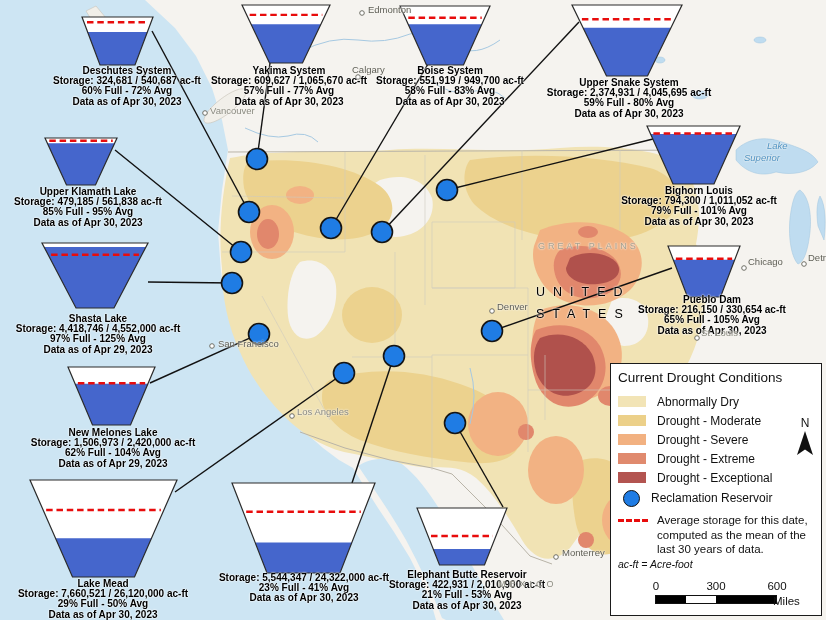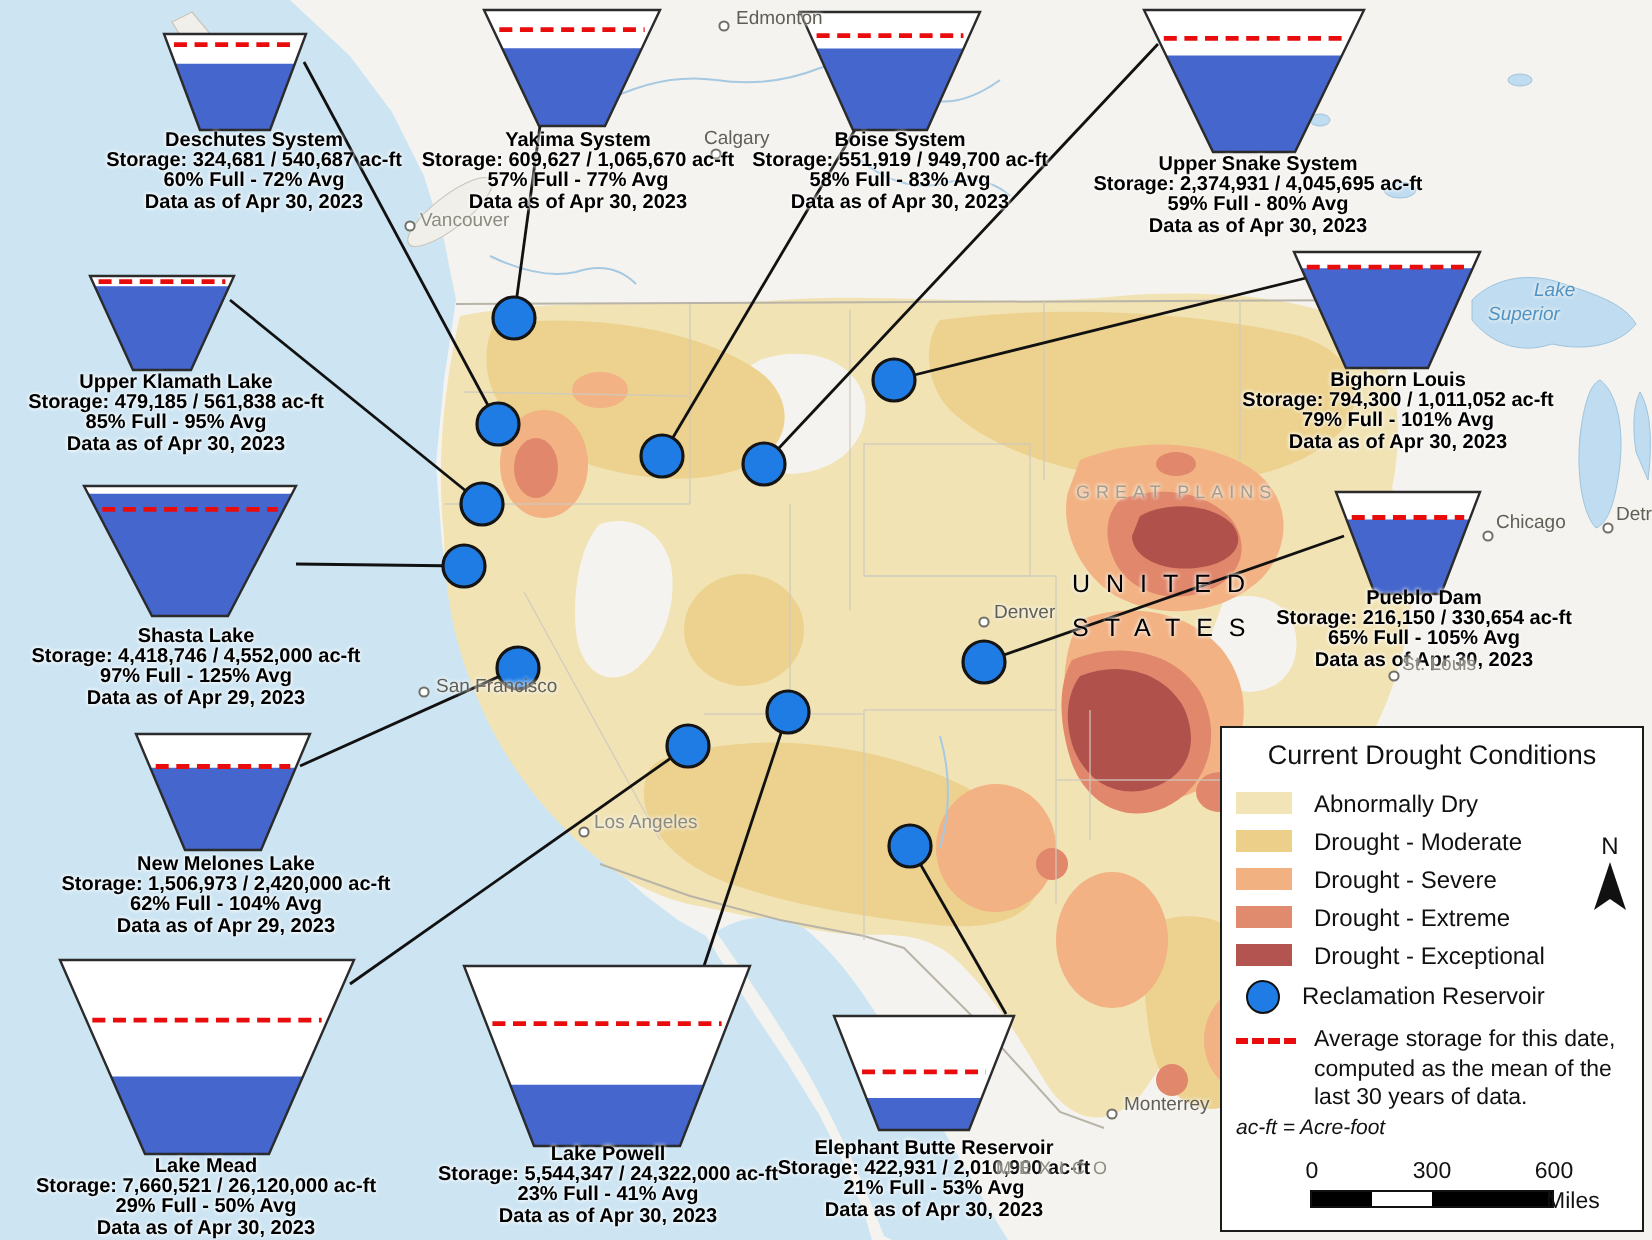--- a/index.html
+++ b/index.html
@@ -13,21 +13,21 @@
             text-shadow:0 0 2px #f7f5f0,0 0 2px #f7f5f0;}
   .lbl-city{font-size:9.5px;color:#5f5f57;}
   .lbl-city-muted{font-size:9.5px;color:#8b8b82;}
   .lbl-region{font-size:9px;letter-spacing:3px;color:#a59e8c;}
   .lbl-country{font-size:12.5px;letter-spacing:8px;color:#000000;}
   .lbl-country2{font-size:9px;letter-spacing:4px;color:#8d8d83;}
   .lbl-water{font-size:9.5px;font-style:italic;color:#4f93c4;}
   .legend{position:absolute;left:610px;top:363px;width:212px;height:253px;
           background:#ffffff;border:1.6px solid #1b1b1b;box-sizing:border-box;
           padding:5px 7px 0 7px;}
-  .legend-title{font-size:13.5px;color:#111;margin:1px 0 7px 0;text-align:center;}
+  .legend-title{font-size:13.5px;color:#111;margin:1px 0 7px 0;}
   .legend-row{display:flex;align-items:center;height:19px;}
   .legend-swatch{width:28px;height:11px;margin-right:11px;flex:0 0 auto;}
   .legend-row-label{font-size:12px;color:#111;}
   .legend-circle{width:17px;height:17px;border-radius:50%;background:#1f7ce4;
                  border:1.4px solid #111;margin:0 11px 0 5px;flex:0 0 auto;box-sizing:border-box;}
   .legend-avg{display:flex;align-items:flex-start;margin-top:4px;}
   .legend-dash{width:30px;border-top:3px dashed #e80c0c;margin:6px 9px 0 0;flex:0 0 auto;}
   .legend-avg-text{font-size:11.5px;line-height:14.5px;color:#111;width:158px;}
   .legend-note{font-size:10.5px;font-style:italic;color:#111;margin-top:1px;}
   .northarrow{position:absolute;left:185px;top:52px;width:18px;text-align:center;}
@@ -304,21 +304,20 @@
         <div>29% Full - 50% Avg</div>
         <div>Data as of Apr 30, 2023</div>
       </div>
       <svg width="147" height="94" style="position: absolute; left: 230px; top: 481px;">
         <polygon points="2,2 145,2 110,92 37,92" fill="#ffffff"></polygon>
         <polygon points="25.1,61.4 121.9,61.4 110,92 37,92" fill="#4566cc"></polygon>
         <line x1="16.2" y1="30.8" x2="130.8" y2="30.8" stroke="#e80c0c" stroke-width="2.4" stroke-dasharray="6.5,3.8"></line>
         <polygon points="2,2 145,2 110,92 37,92" fill="none" stroke="#2b2b2b" stroke-width="1.2"></polygon>
       </svg>
       <div class="glabel" style="left: 201px; top: 573px; width: 206px;">
-        <div>Lake Powell</div>
         <div>Storage: 5,544,347 / 24,322,000 ac-ft</div>
         <div>23% Full - 41% Avg</div>
         <div>Data as of Apr 30, 2023</div>
       </div>
       <svg width="94" height="61" style="position: absolute; left: 415px; top: 506px;">
         <polygon points="2,2 92,2 69.5,59 24.5,59" fill="#ffffff"></polygon>
         <polygon points="18.2,43.04 75.8,43.04 69.5,59 24.5,59" fill="#4566cc"></polygon>
         <line x1="16.025" y1="29.93" x2="77.975" y2="29.93" stroke="#e80c0c" stroke-width="2.4" stroke-dasharray="6.5,3.8"></line>
         <polygon points="2,2 92,2 69.5,59 24.5,59" fill="none" stroke="#2b2b2b" stroke-width="1.2"></polygon>
       </svg>

